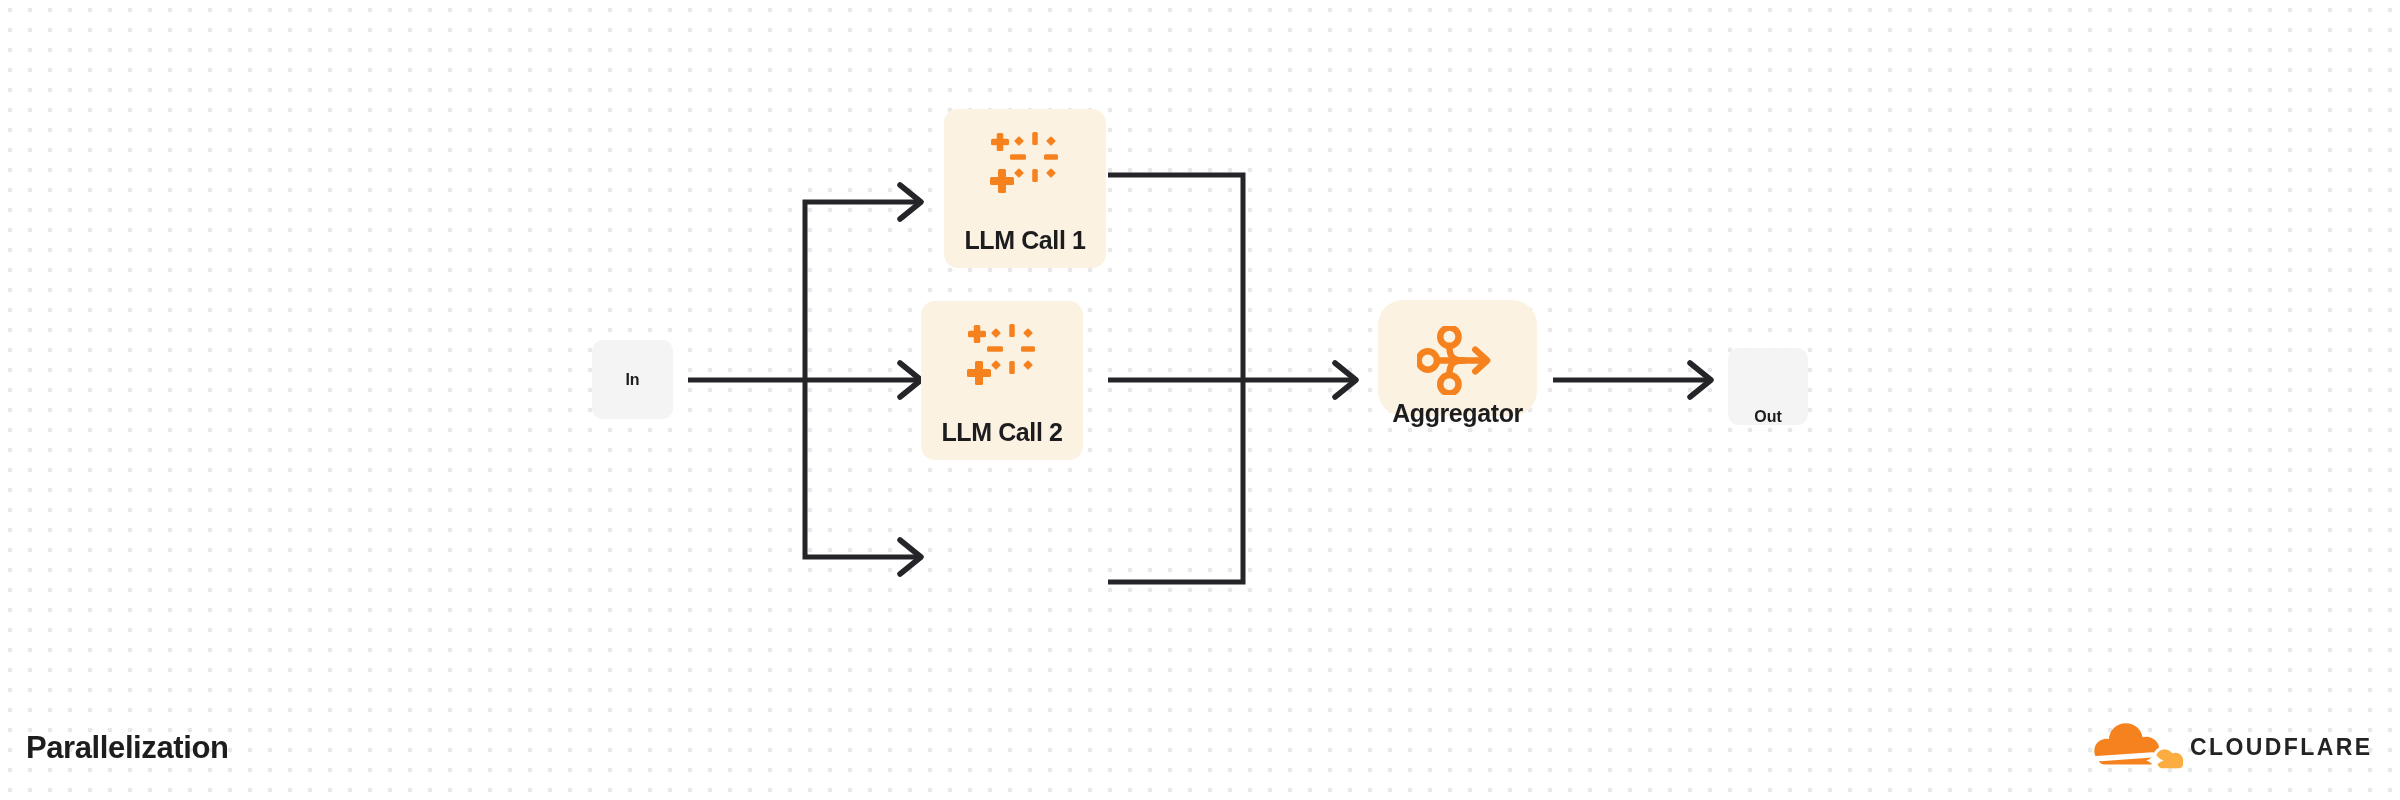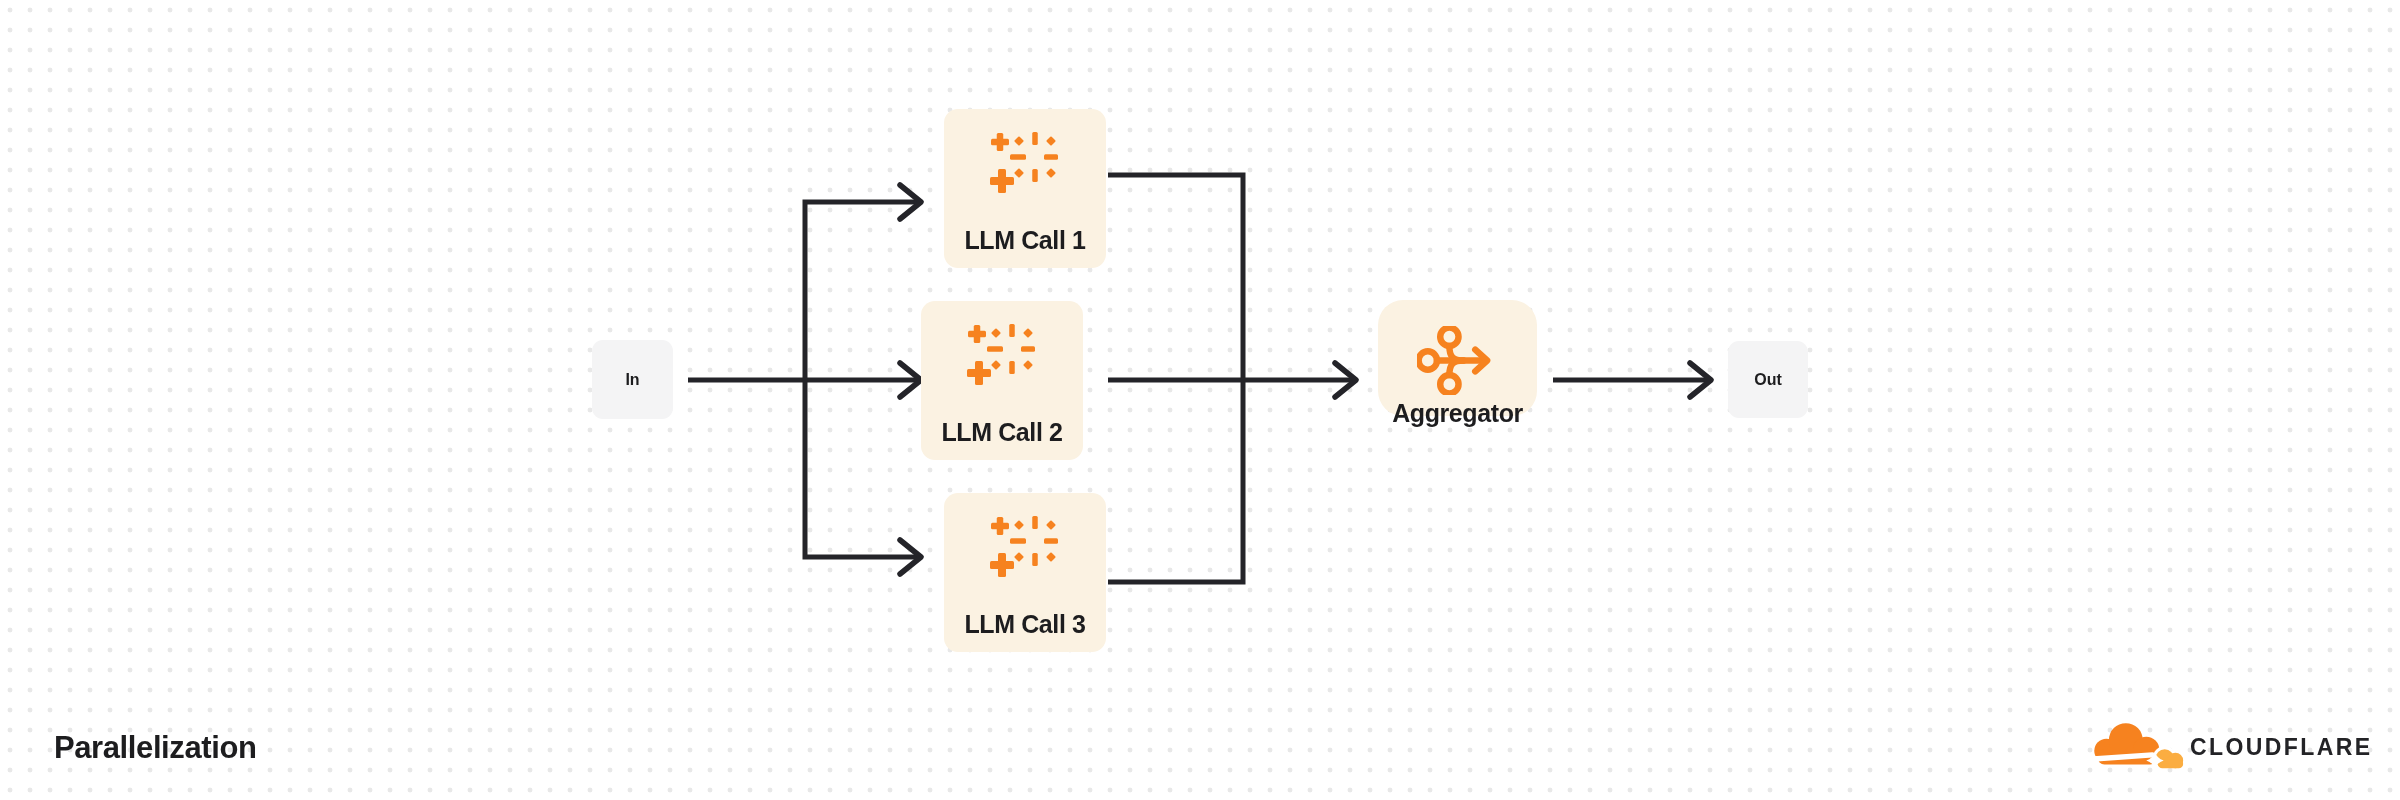--- a/index.html
+++ b/index.html
@@ -79,21 +79,20 @@
     color:var(--color-text);
   }
   .io-node span{line-height:1;}
   .diagram-title{
     position:absolute;
     left:26px;top:730px;
     font-size:31px;
     font-weight:bold;
     letter-spacing:-0.4px;
     color:var(--color-text);
-    margin-left:28px;
   }
   .brand{
     position:absolute;
     left:2086px;top:719px;
     display:flex;
     align-items:center;
     gap:2px;
   }
   .brand-text{
     font-size:23px;
@@ -173,60 +172,39 @@
           <rect x="28.5" y="8.5" width="7" height="7" rx="1" transform="rotate(45 32 12)"></rect>
           <rect x="60.5" y="8.5" width="7" height="7" rx="1" transform="rotate(45 64 12)"></rect>
           <rect x="28.5" y="40.5" width="7" height="7" rx="1" transform="rotate(45 32 44)"></rect>
           <rect x="60.5" y="40.5" width="7" height="7" rx="1" transform="rotate(45 64 44)"></rect>
         </g>
       </svg>
     </span>
     <span class="node-label">LLM Call 2</span>
   </div>
 
-  <div class="node llm-node" style="left:944px;top:493px;">
-    <span class="node-icon">
-      <svg width="76" height="76" viewBox="0 0 76 76">
-        <g class="sparkle-fill">
-          <rect x="9.75" y="4" width="6.5" height="18" rx="1.5"></rect>
-          <rect x="4" y="9.75" width="18" height="6.5" rx="1.5"></rect>
-          <rect x="11" y="40" width="8" height="24" rx="1.5"></rect>
-          <rect x="3" y="48" width="24" height="8" rx="1.5"></rect>
-          <rect x="45.25" y="3" width="5.5" height="13" rx="1.5"></rect>
-          <rect x="45.25" y="40" width="5.5" height="13" rx="1.5"></rect>
-          <rect x="23" y="25.25" width="16" height="5.5" rx="1.5"></rect>
-          <rect x="57" y="25.25" width="14" height="5.5" rx="1.5"></rect>
-          <rect x="28.5" y="8.5" width="7" height="7" rx="1" transform="rotate(45 32 12)"></rect>
-          <rect x="60.5" y="8.5" width="7" height="7" rx="1" transform="rotate(45 64 12)"></rect>
-          <rect x="28.5" y="40.5" width="7" height="7" rx="1" transform="rotate(45 32 44)"></rect>
-          <rect x="60.5" y="40.5" width="7" height="7" rx="1" transform="rotate(45 64 44)"></rect>
-        </g>
-      </svg>
-    </span>
-    <span class="node-label">LLM Call 3</span>
-  </div>
 
   <div class="node agg-node" style="left:1378px;top:300px;">
     <span class="node-icon">
       <svg width="82" height="69" viewBox="0 0 76 64">
         <g class="merge-stroke">
           <circle cx="30" cy="10" r="8.5"></circle>
           <circle cx="10" cy="32" r="8.5"></circle>
           <circle cx="30" cy="54" r="8.5"></circle>
           <path d="M30 18.5 C30 28 33 32 43 32"></path>
           <path d="M30 45.5 C30 36 33 32 43 32"></path>
           <path d="M18.5 32 H63"></path>
           <path d="M54 22 L65 32 L54 42"></path>
         </g>
       </svg>
     </span>
     <span class="node-label">Aggregator</span>
   </div>
 
-  <div class="node io-node" style="left:1728px;top:341px;width:80px;height:77px;">
+  <div class="node io-node" style="left:1728px;top:348px;width:80px;height:77px;justify-content:flex-end;">
     <span>Out</span>
   </div>
 
   <div class="diagram-title">Parallelization</div>
 
   <div class="brand">
     <span>
       <svg width="102" height="52" viewBox="0 0 105 52">
         <g class="cloud-big">
           <circle cx="21" cy="32" r="12.5"></circle>

